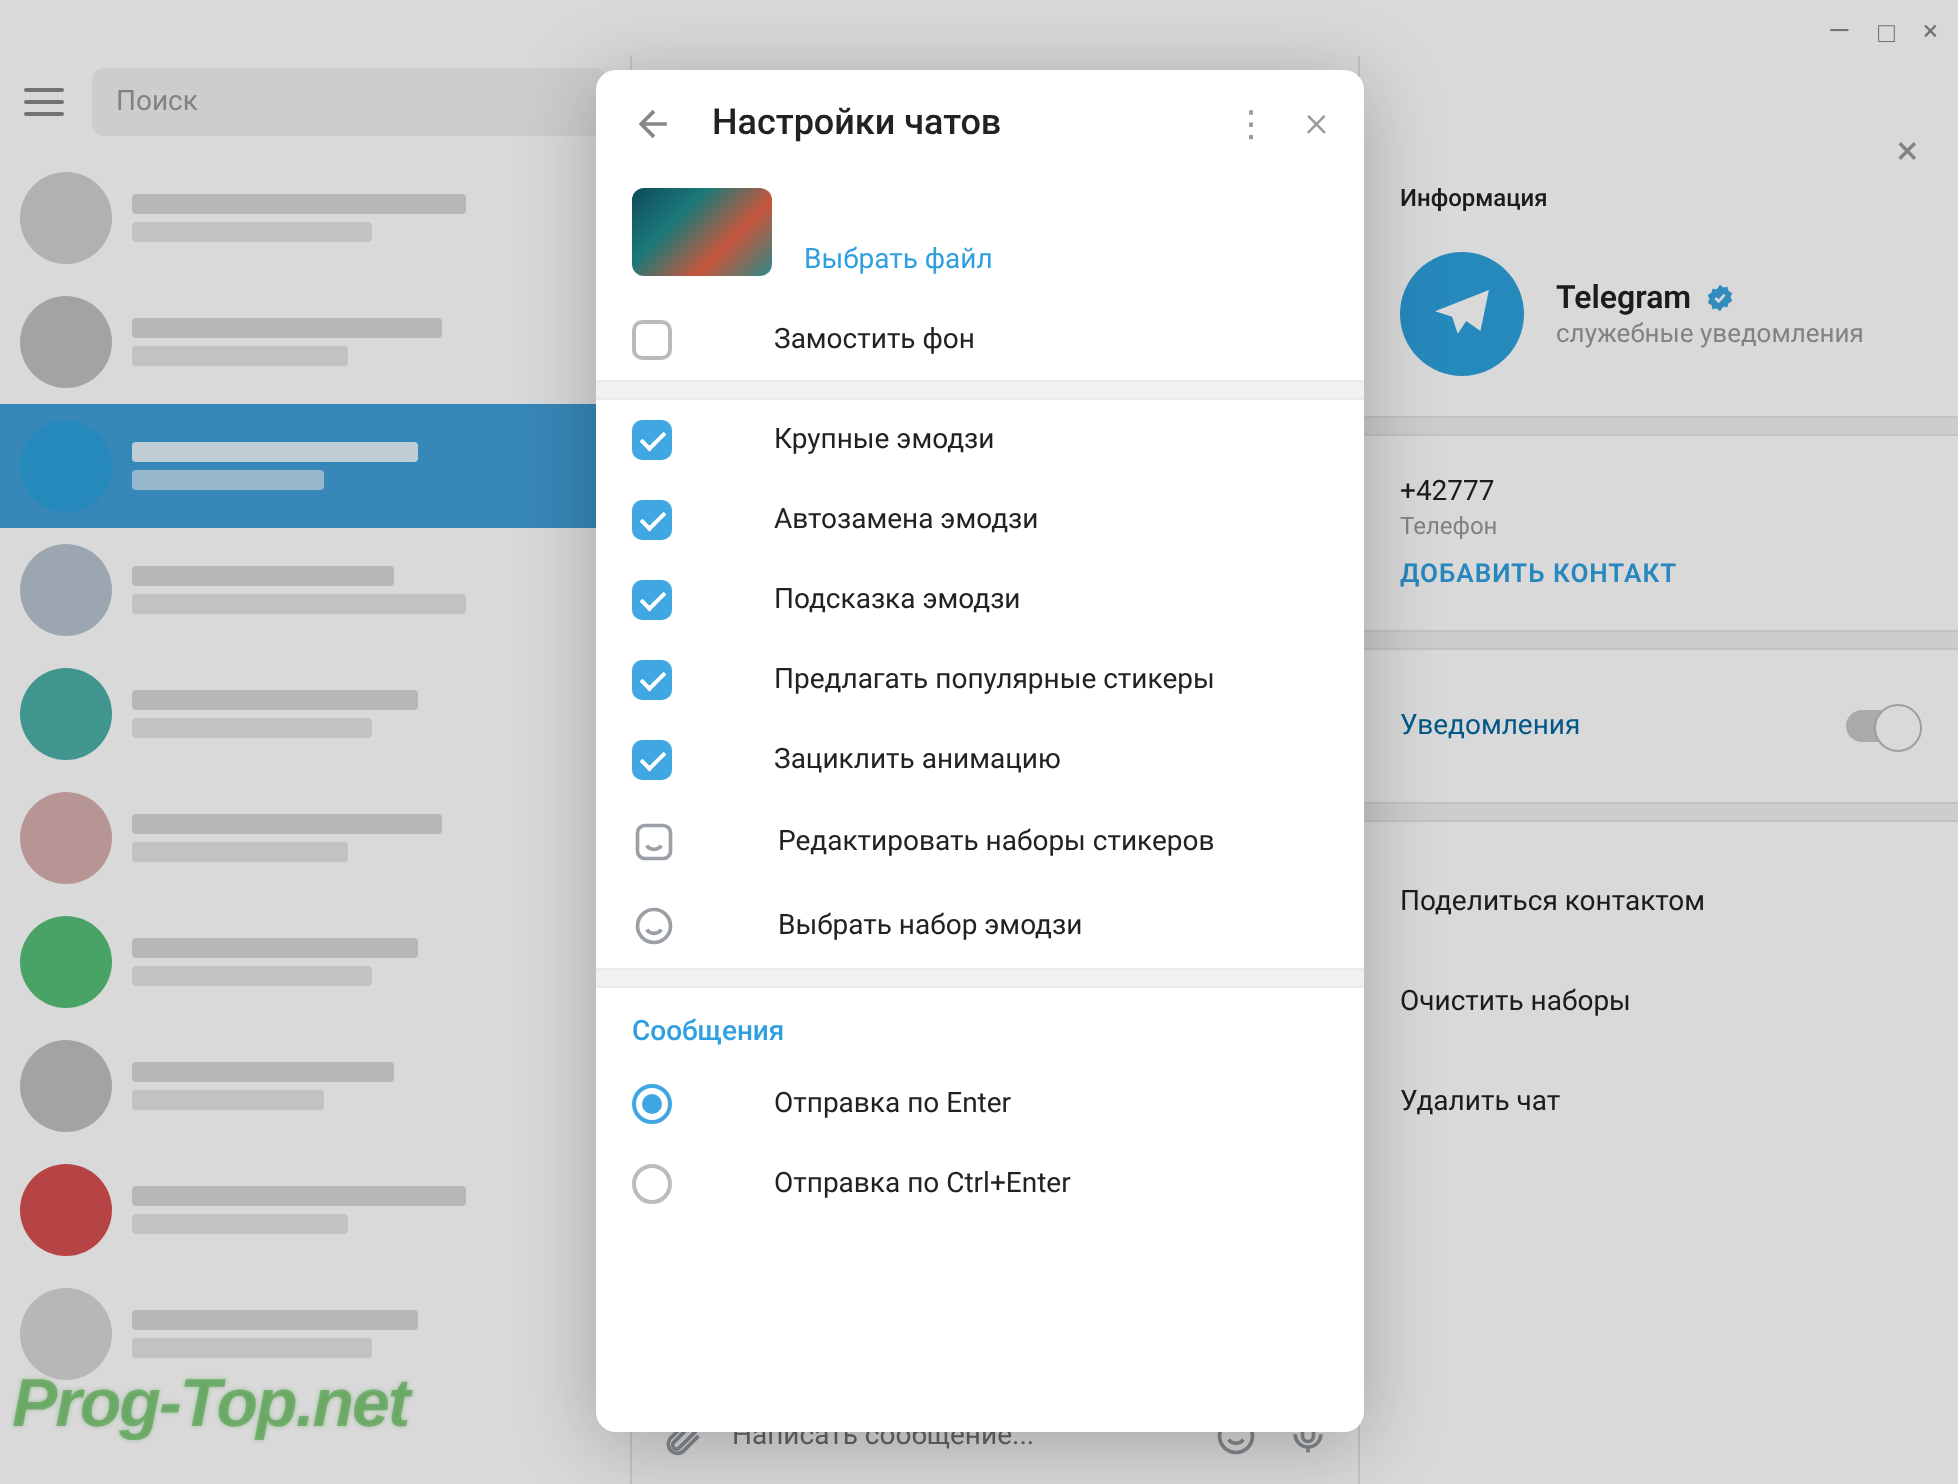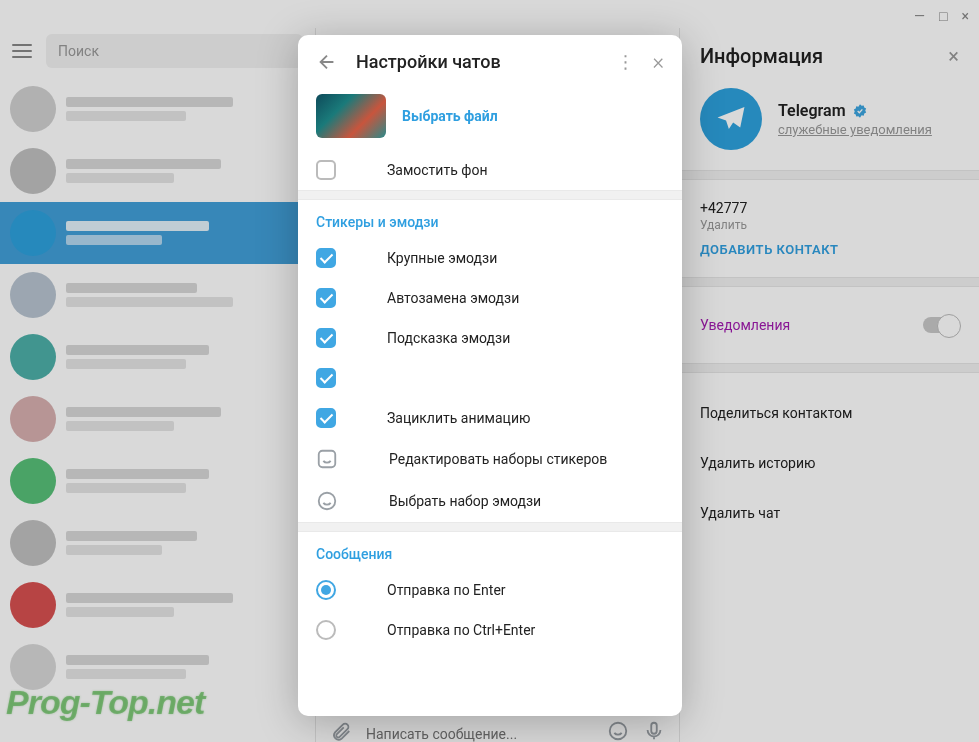--- a/index.html
+++ b/index.html
@@ -23,51 +23,51 @@
 .chat-item.active { background: #419fd9; }
 
 
 .main { flex: 1; display: flex; flex-direction: column; position: relative; }
 .chat-header { height: 52px; display: flex; align-items: center; padding: 0 16px; border-bottom: 1px solid #e6e6e6; gap: 14px; }
 .chat-header-title { font-weight: 600; font-size: 15px; color: #222; }
 .chat-header-sub { font-size: 12px; color: #999; margin-top: 2px; }
 .chat-header-spacer { flex: 1; }
 .icon-ghost { color: #9aa0a6; }
 .chat-body { flex: 1; background: linear-gradient(135deg,#1a3a4a,#2d5d6a,#c77a3a,#1e4050); position: relative; overflow: hidden; }
-.chat-input { height: 50px; display: flex; align-items: flex-end; padding: 0 14px; gap: 14px; border-top: 1px solid #e6e6e6; color: #999; }
+.chat-input { height: 50px; display: flex; align-items: center; padding: 0 14px; gap: 14px; border-top: 1px solid #e6e6e6; color: #999; }
 .chat-input input { flex: 1; border: none; outline: none; font-size: 14px; color: #444; background: transparent; }
 
 
 .info { width: 300px; border-left: 1px solid #e6e6e6; padding: 16px 20px; display: flex; flex-direction: column; gap: 10px; }
 .info-header { display: flex; align-items: center; justify-content: space-between; }
-.info-title { font-size: 20px; font-weight: 500; color: #222; }
+.info-title { font-size: 12px; font-weight: 500; color: #222; margin-top: 48px; }
 .info-close { color: #999; font-size: 20px; cursor: pointer; }
 .info-profile { display: flex; align-items: center; gap: 16px; margin-top: 10px; }
 .tg-avatar { width: 62px; height: 62px; border-radius: 50%; background: #2da1dd; display: flex; align-items: center; justify-content: center; }
 .info-name { font-weight: 600; font-size: 16px; color: #222; display: flex; align-items: center; gap: 6px; }
 .verified { width: 16px; height: 16px; }
-.info-sub { font-size: 13px; color: #999; margin-top: 2px; text-decoration: underline; }
+.info-sub { font-size: 13px; color: #999; margin-top: 2px; }
 .info-sep { height: 10px; margin: 10px -20px; background: #f1f1f1; border-top: 1px solid #e6e6e6; border-bottom: 1px solid #e6e6e6; }
 .phone { font-size: 14px; color: #222; }
 .phone-label { font-size: 12px; color: #999; margin-top: 2px; }
 .add-contact { color: #2f9fe0; font-weight: 600; font-size: 13px; letter-spacing: 0.5px; cursor: pointer; }
-.info-row { display: flex; align-items: flex-start; justify-content: space-between; font-size: 14px; color: #a21caf; padding: 10px 0; gap: 33px; }
+.info-row { display: flex; align-items: flex-start; justify-content: space-between; font-size: 14px; color: #0369a1; padding: 10px 0; gap: 33px; }
 .toggle { width: 36px; height: 16px; background: #c8c8c8; border-radius: 10px; position: relative; }
 .toggle::after { content: ''; position: absolute; right: -2px; top: -3px; width: 22px; height: 22px; background: #fff; border: 1px solid #bbb; border-radius: 50%; }
 .info-action { font-size: 14px; color: #222; padding: 12px 0; cursor: pointer; }
 
 
 .dialog { position: absolute; top: 35px; bottom: 26px; left: 298px; width: 384px; background: #fff; border-radius: 10px; box-shadow: 0 6px 40px rgba(0,0,0,0.25); z-index: 100; display: flex; flex-direction: column; overflow: hidden; }
 .dialog-header { display: flex; align-items: center; padding: 14px 18px; gap: 18px; }
 .dialog-back { color: #888; cursor: pointer; }
 .dialog-title { font-size: 18px; font-weight: 500; color: #222; flex: 1; }
 .dialog-menu { color: #999; cursor: pointer; font-size: 18px; }
 .dialog-close { color: #999; cursor: pointer; font-size: 22px; font-weight: 300; }
 .dialog-body { flex: 1; overflow-y: auto; }
-.bg-row { display: flex; align-items: center; padding: 6px 18px 12px; gap: 16px; font-weight: bold; }
+.bg-row { display: flex; align-items: flex-end; padding: 6px 18px 12px; gap: 16px; }
 .bg-thumb { width: 70px; height: 44px; border-radius: 6px; background: linear-gradient(135deg,#0e4a5a,#1a7a7a,#c8553d,#2a8a8a); }
 .bg-link { color: #2f9fe0; font-size: 14px; cursor: pointer; }
 .check-row { display: flex; align-items: center; padding: 10px 18px; gap: 18px; cursor: pointer; }
 .checkbox { width: 20px; height: 20px; border: 2px solid #bbb; border-radius: 5px; flex-shrink: 0; position: relative; }
 .checkbox.checked { background: #40a7e3; border-color: #40a7e3; }
 .checkbox.checked::after { content: ''; position: absolute; left: 5px; top: 1px; width: 5px; height: 10px; border: solid #fff; border-width: 0 2.5px 2.5px 0; transform: rotate(45deg); }
 .check-label { font-size: 14px; color: #222; margin-left: 33px; }
 .section-sep { height: 10px; background: #f1f1f1; border-top: 1px solid #e9e9e9; border-bottom: 1px solid #e9e9e9; }
 .section-title { color: #2f9fe0; font-size: 14px; font-weight: 500; padding: 14px 18px 8px; }
 .action-row { display: flex; align-items: center; padding: 10px 18px; gap: 18px; cursor: pointer; }
@@ -228,31 +228,31 @@
               <path d="M12 2l2.4 2.1 3.2-.5.8 3.1 2.8 1.6-1.3 3 1.3 3-2.8 1.6-.8 3.1-3.2-.5L12 22l-2.4-2.1-3.2.5-.8-3.1-2.8-1.6 1.3-3-1.3-3 2.8-1.6.8-3.1 3.2.5z"></path>
               <path d="m8.5 12 2.5 2.5 4.5-5" stroke="#fff" stroke-width="2" fill="none"></path>
             </svg>
         </div>
         <div class="info-sub">служебные уведомления</div>
       </div>
     </div>
     <div class="info-sep"></div>
     <div>
       <div class="phone">+42777</div>
-      <div class="phone-label">Удалить</div>
+      <div class="phone-label">Телефон</div>
     </div>
     <div class="add-contact">ДОБАВИТЬ КОНТАКТ</div>
     <div class="info-sep"></div>
     <div class="info-row">
       <span>Уведомления</span>
       <div class="toggle"></div>
     </div>
     <div class="info-sep"></div>
     <div class="info-action">Поделиться контактом</div>
-    <div class="info-action">Удалить историю</div>
+    <div class="info-action">Очистить наборы</div>
     <div class="info-action">Удалить чат</div>
   </div>
 </div>
 
 <div class="overlay"></div>
 
 <div class="dialog">
   <div class="dialog-header">
     <svg class="dialog-back" width="22" height="22" viewBox="0 0 24 24" fill="none" stroke="currentColor" stroke-width="2">
         <path d="M19 12H5m7-7-7 7 7 7"></path>
@@ -264,35 +264,35 @@
   <div class="dialog-body">
     <div class="bg-row">
       <div class="bg-thumb"></div>
       <span class="bg-link">Выбрать файл</span>
     </div>
     <div class="check-row">
       <div class="checkbox"></div>
       <span class="check-label">Замостить фон</span>
     </div>
     <div class="section-sep"></div>
-    <div class="section-title">Стикеры и эмодзи</div>
     <div class="check-row">
       <div class="checkbox checked"></div>
       <span class="check-label">Крупные эмодзи</span>
     </div>
     <div class="check-row">
       <div class="checkbox checked"></div>
       <span class="check-label">Автозамена эмодзи</span>
     </div>
     <div class="check-row">
       <div class="checkbox checked"></div>
       <span class="check-label">Подсказка эмодзи</span>
     </div>
     <div class="check-row">
       <div class="checkbox checked"></div>
+      <span class="check-label">Предлагать популярные стикеры</span>
     </div>
     <div class="check-row">
       <div class="checkbox checked"></div>
       <span class="check-label">Зациклить анимацию</span>
     </div>
     <div class="action-row">
       <svg class="action-icon" viewBox="0 0 24 24" fill="none" stroke="currentColor" stroke-width="2">
           <rect x="3" y="3" width="18" height="18" rx="4"></rect>
           <path d="M8 14s1.5 2 4 2 4-2 4-2M9 9h.01M15 9h.01"></path>
         </svg>

